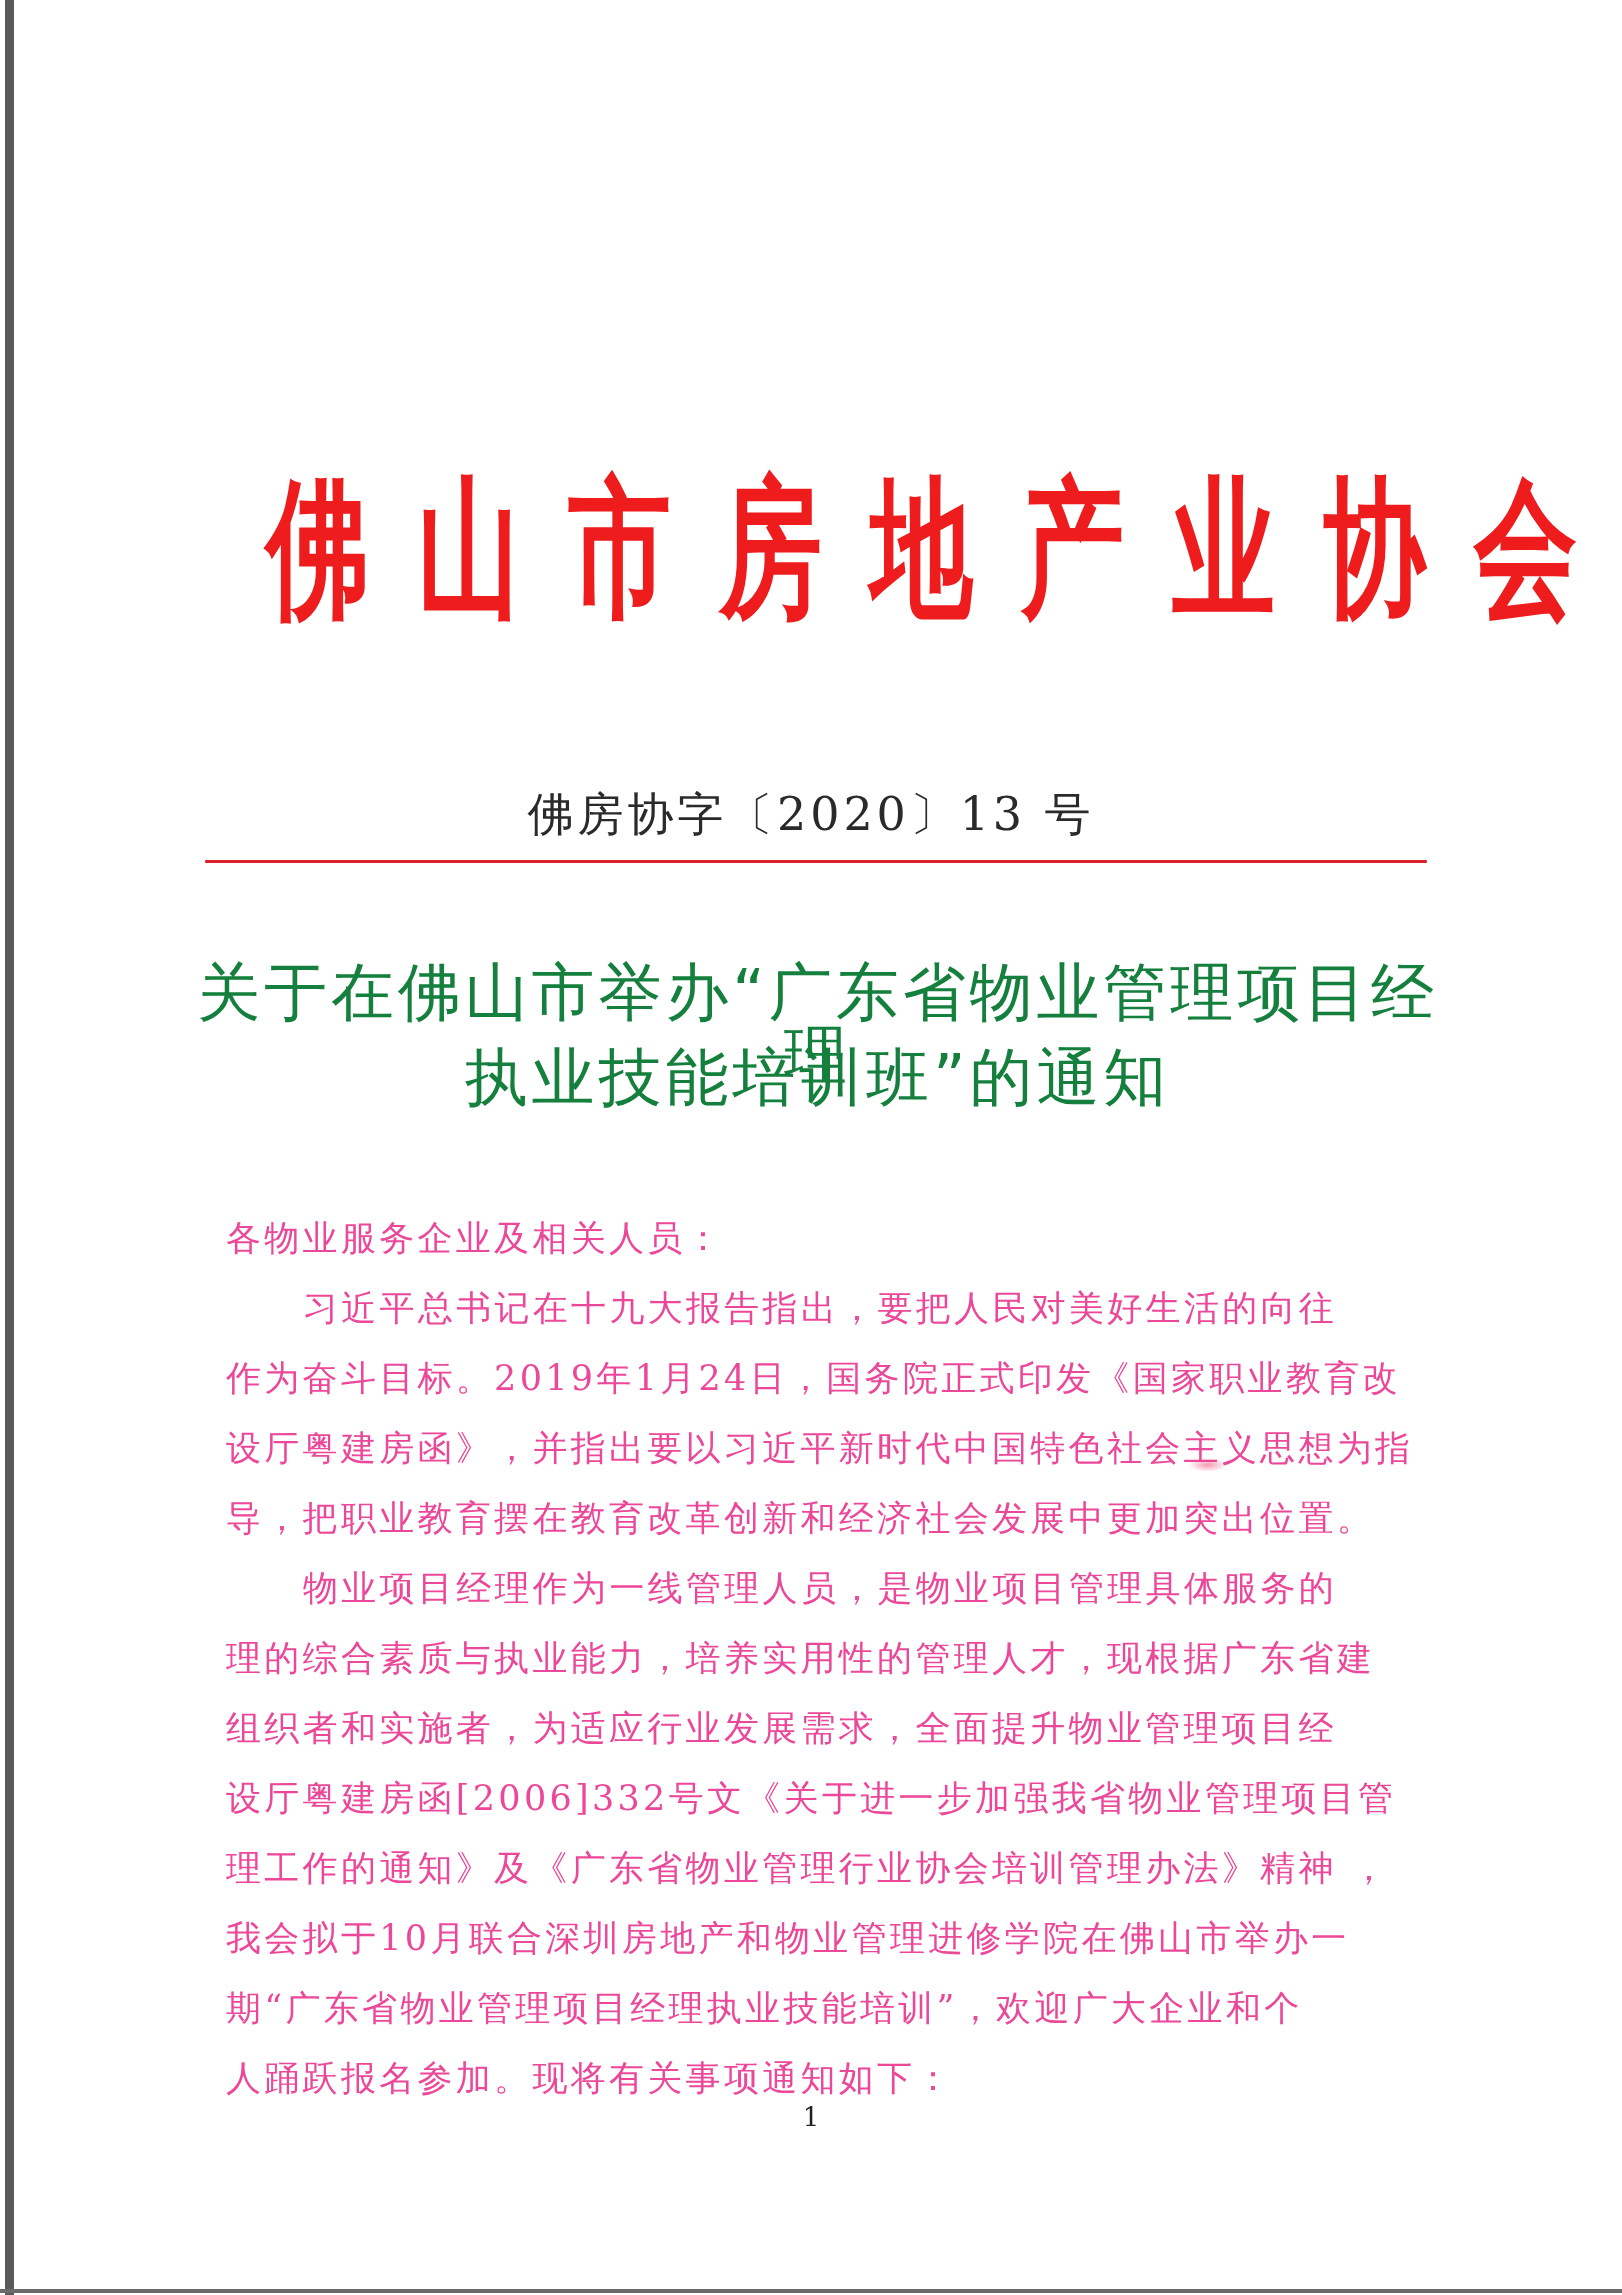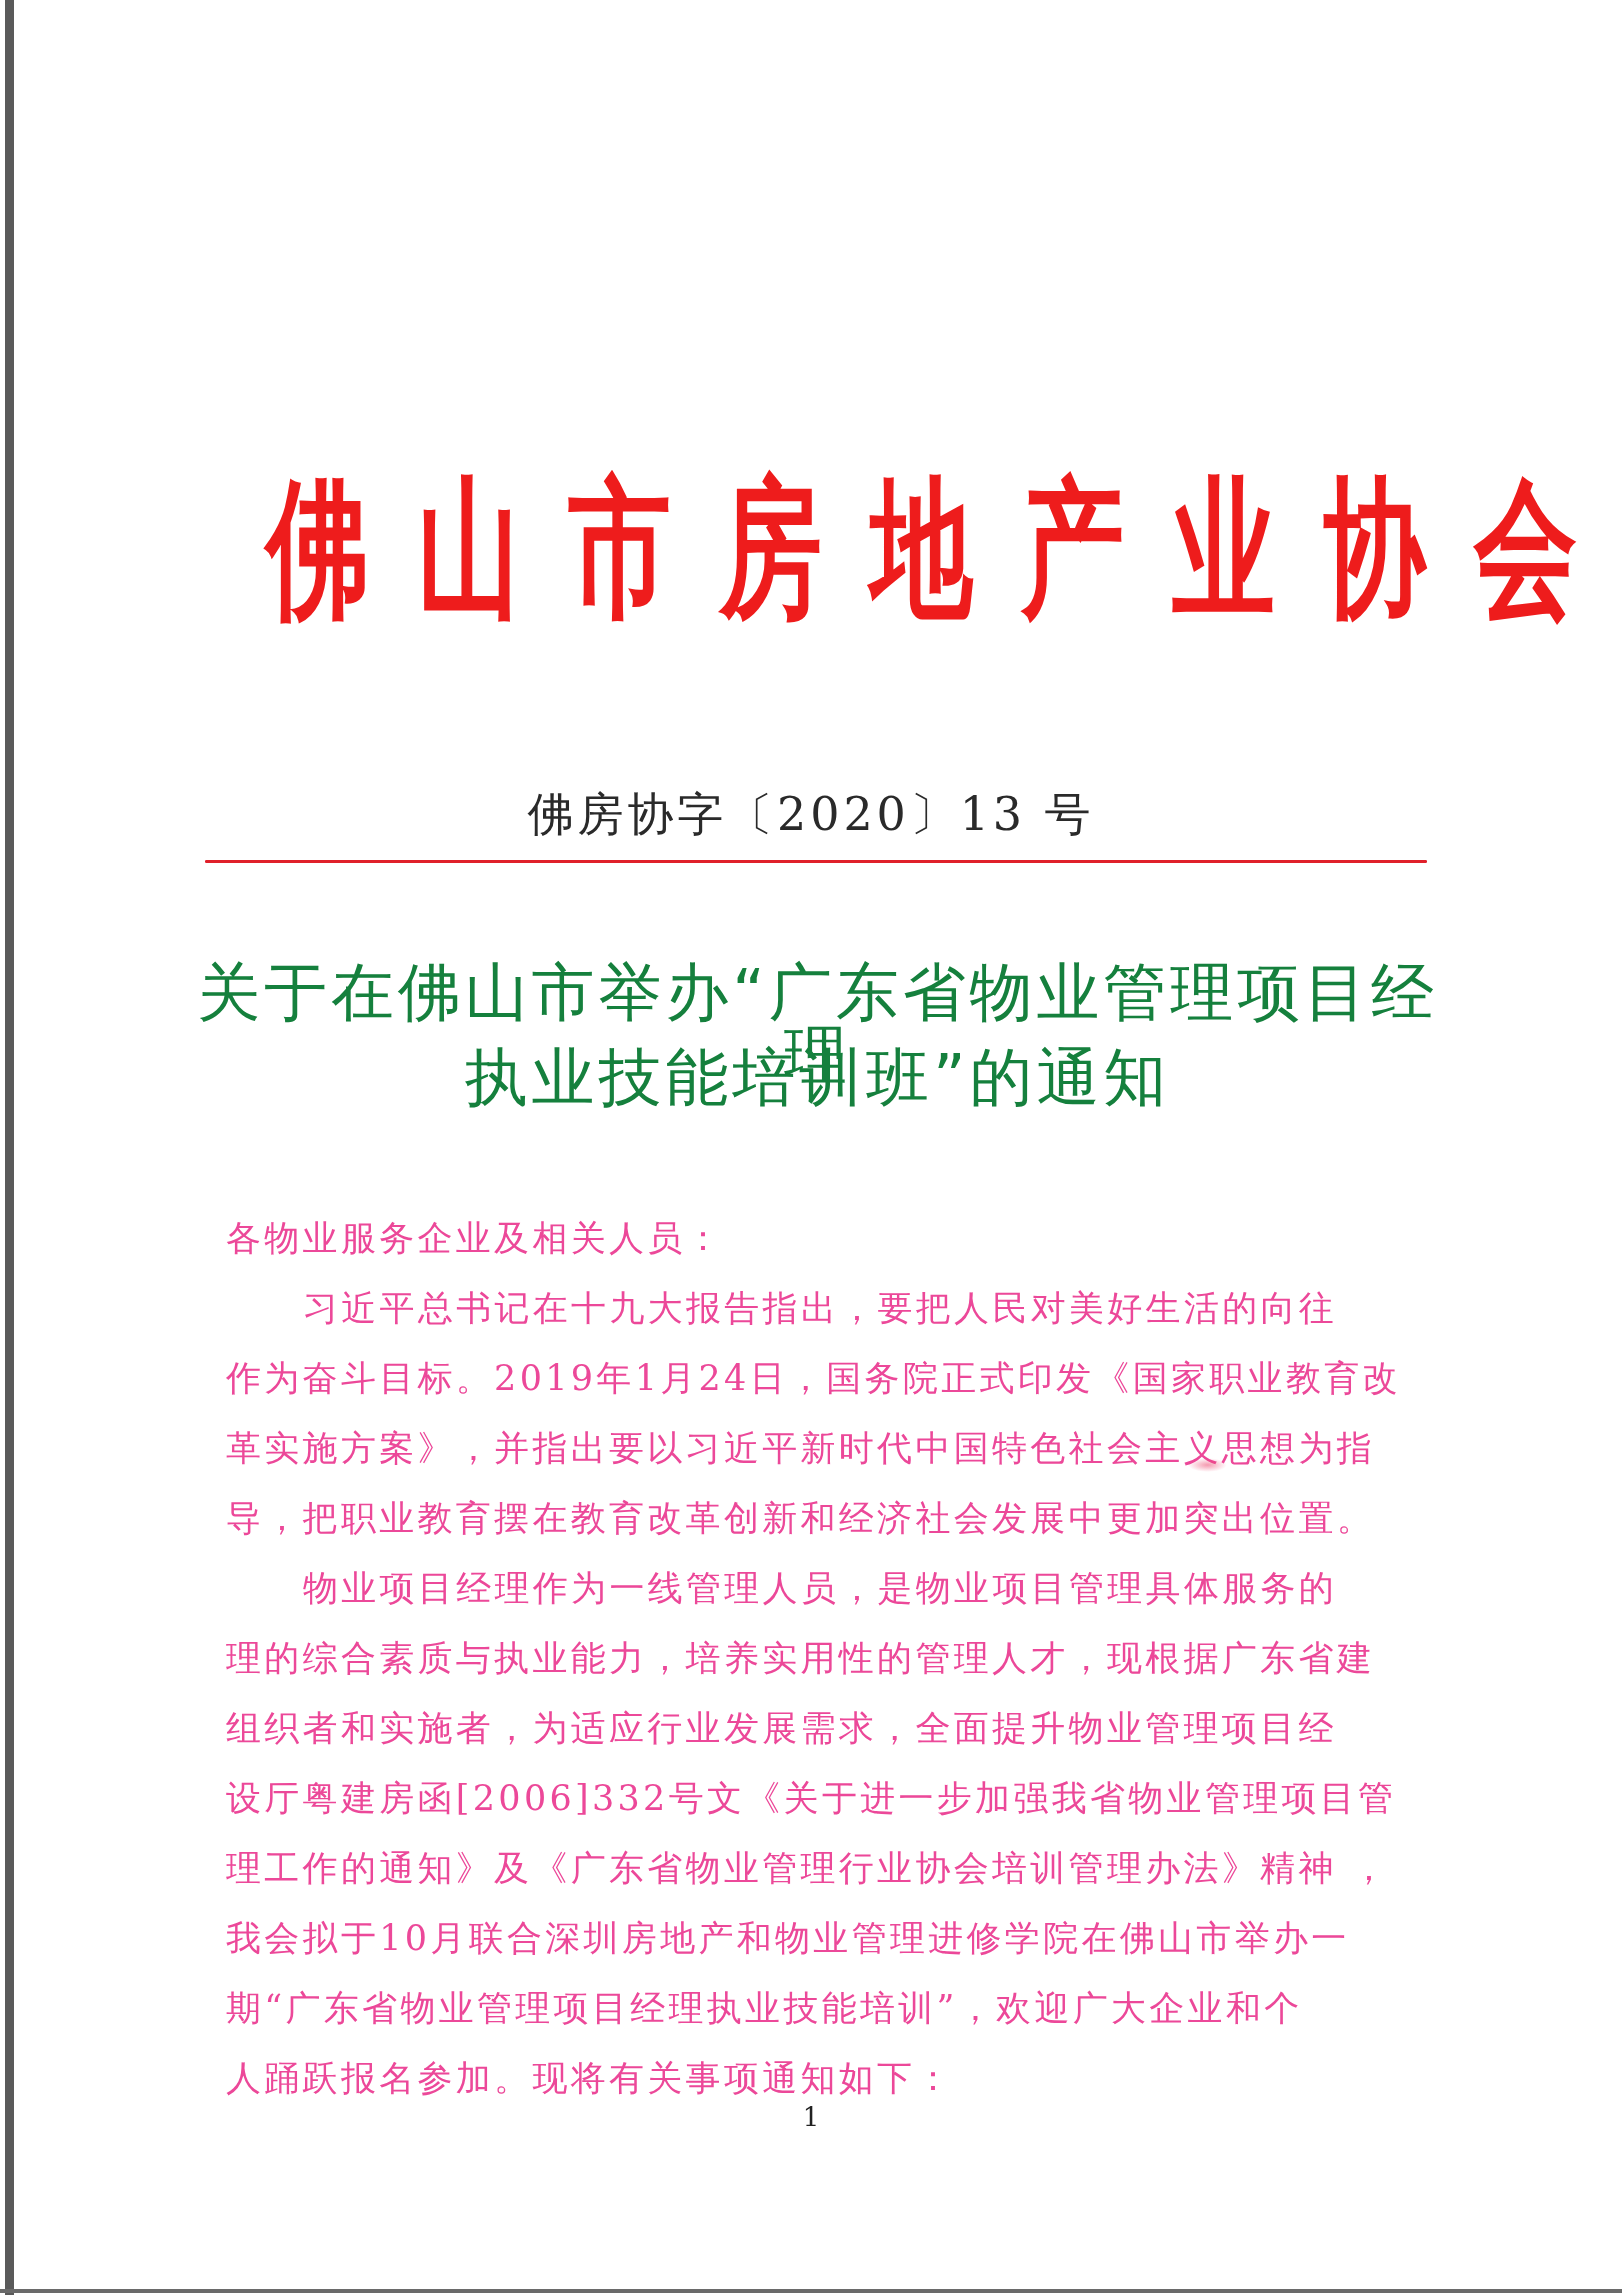--- a/index.html
+++ b/index.html
@@ -90,21 +90,21 @@
 
 <div class="red-rule"></div>
 
 <div class="title l1">关于在佛山市举办“广东省物业管理项目经理</div>
 <div class="title l2">执业技能培训班”的通知</div>
 
 <div class="body-text">
   <div class="line">各物业服务企业及相关人员：</div>
   <div class="line indent">习近平总书记在十九大报告指出，要把人民对美好生活的向往</div>
   <div class="line">作为奋斗目标。2019年1月24日，国务院正式印发《国家职业教育改</div>
-  <div class="line">革实施方案》，并指出要以习近平新时代中国特色社会主义思想为指</div>
+  <div class="line">设厅粤建房函》，并指出要以习近平新时代中国特色社会主义思想为指</div>
   <div class="line">导，把职业教育摆在教育改革创新和经济社会发展中更加突出位置。</div>
   <div class="line indent">物业项目经理作为一线管理人员，是物业项目管理具体服务的</div>
   <div class="line">理的综合素质与执业能力，培养实用性的管理人才，现根据广东省建</div>
   <div class="line">组织者和实施者，为适应行业发展需求，全面提升物业管理项目经</div>
   <div class="line">设厅粤建房函[2006]332号文《关于进一步加强我省物业管理项目管</div>
   <div class="line">理工作的通知》及《广东省物业管理行业协会培训管理办法》精神 ，</div>
   <div class="line">我会拟于10月联合深圳房地产和物业管理进修学院在佛山市举办一</div>
   <div class="line">期“广东省物业管理项目经理执业技能培训”，欢迎广大企业和个</div>
   <div class="line">人踊跃报名参加。现将有关事项通知如下：</div>
 </div>

